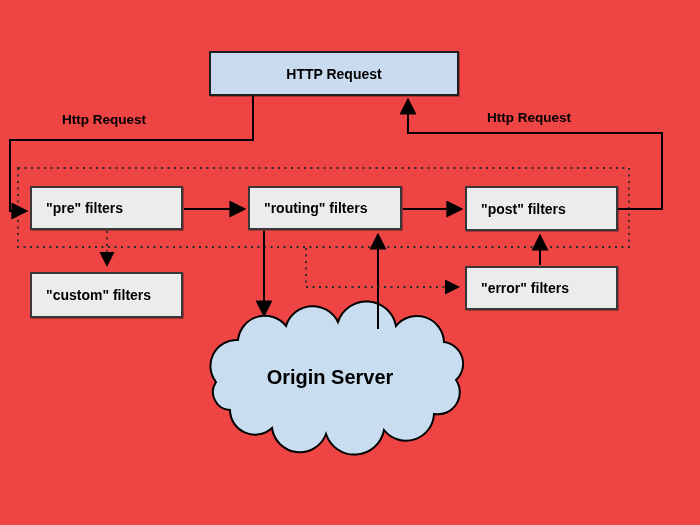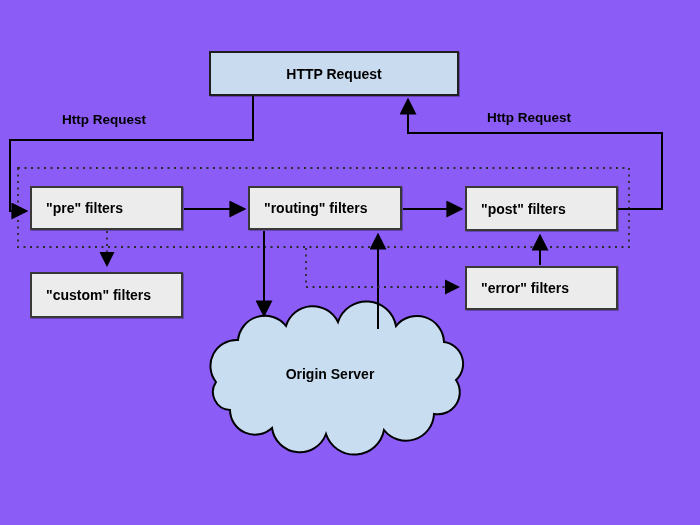--- a/index.html
+++ b/index.html
@@ -1,35 +1,35 @@
 <!DOCTYPE html>
 <html><head>
 <meta charset="utf-8">
 <style>
   html,body{margin:0;padding:0;background:#ffffff;}
   #canvas{
-    position:relative;width:700px;height:525px;background:#8b5cf6;overflow:hidden;
+    position:relative;width:700px;height:525px;background:#ef4444;overflow:hidden;
     font-family:"Liberation Sans",sans-serif;
   }
   #wires{position:absolute;left:0;top:0;width:700px;height:525px;}
   .node{
     position:absolute;box-sizing:border-box;
     border:2px solid #1f1f1f;
     display:flex;align-items:center;
     font-weight:bold;font-size:14px;color:#000000;
     box-shadow:1px 1px 0 rgba(0,0,0,0.28);
   }
   .node.blue{background:#c9dbee;justify-content:center;}
   .node.gray{background:#ececec;border-color:#383838;padding-left:14px;justify-content:flex-start;}
   .edge-label{
     position:absolute;font-weight:bold;font-size:13.5px;color:#000000;white-space:nowrap;
   }
   .cloud-label{
     position:absolute;left:250px;top:366px;width:160px;text-align:center;
-    font-weight:bold;font-size:14px;color:#000000;
+    font-weight:bold;font-size:20px;color:#000000;
   }
   
   #http-box   {left:209px;top:51px; width:250px;height:45px;}
   #pre-box    {left:30px; top:186px;width:153px;height:44px;}
   #routing-box{left:248px;top:186px;width:154px;height:44px;}
   #post-box   {left:465px;top:186px;width:153px;height:45px;}
   #custom-box {left:30px; top:272px;width:153px;height:46px;}
   #error-box  {left:465px;top:266px;width:153px;height:44px;}
   #lbl-request {left:62px; top:112px;}
   #lbl-response{left:487px;top:110px;}

